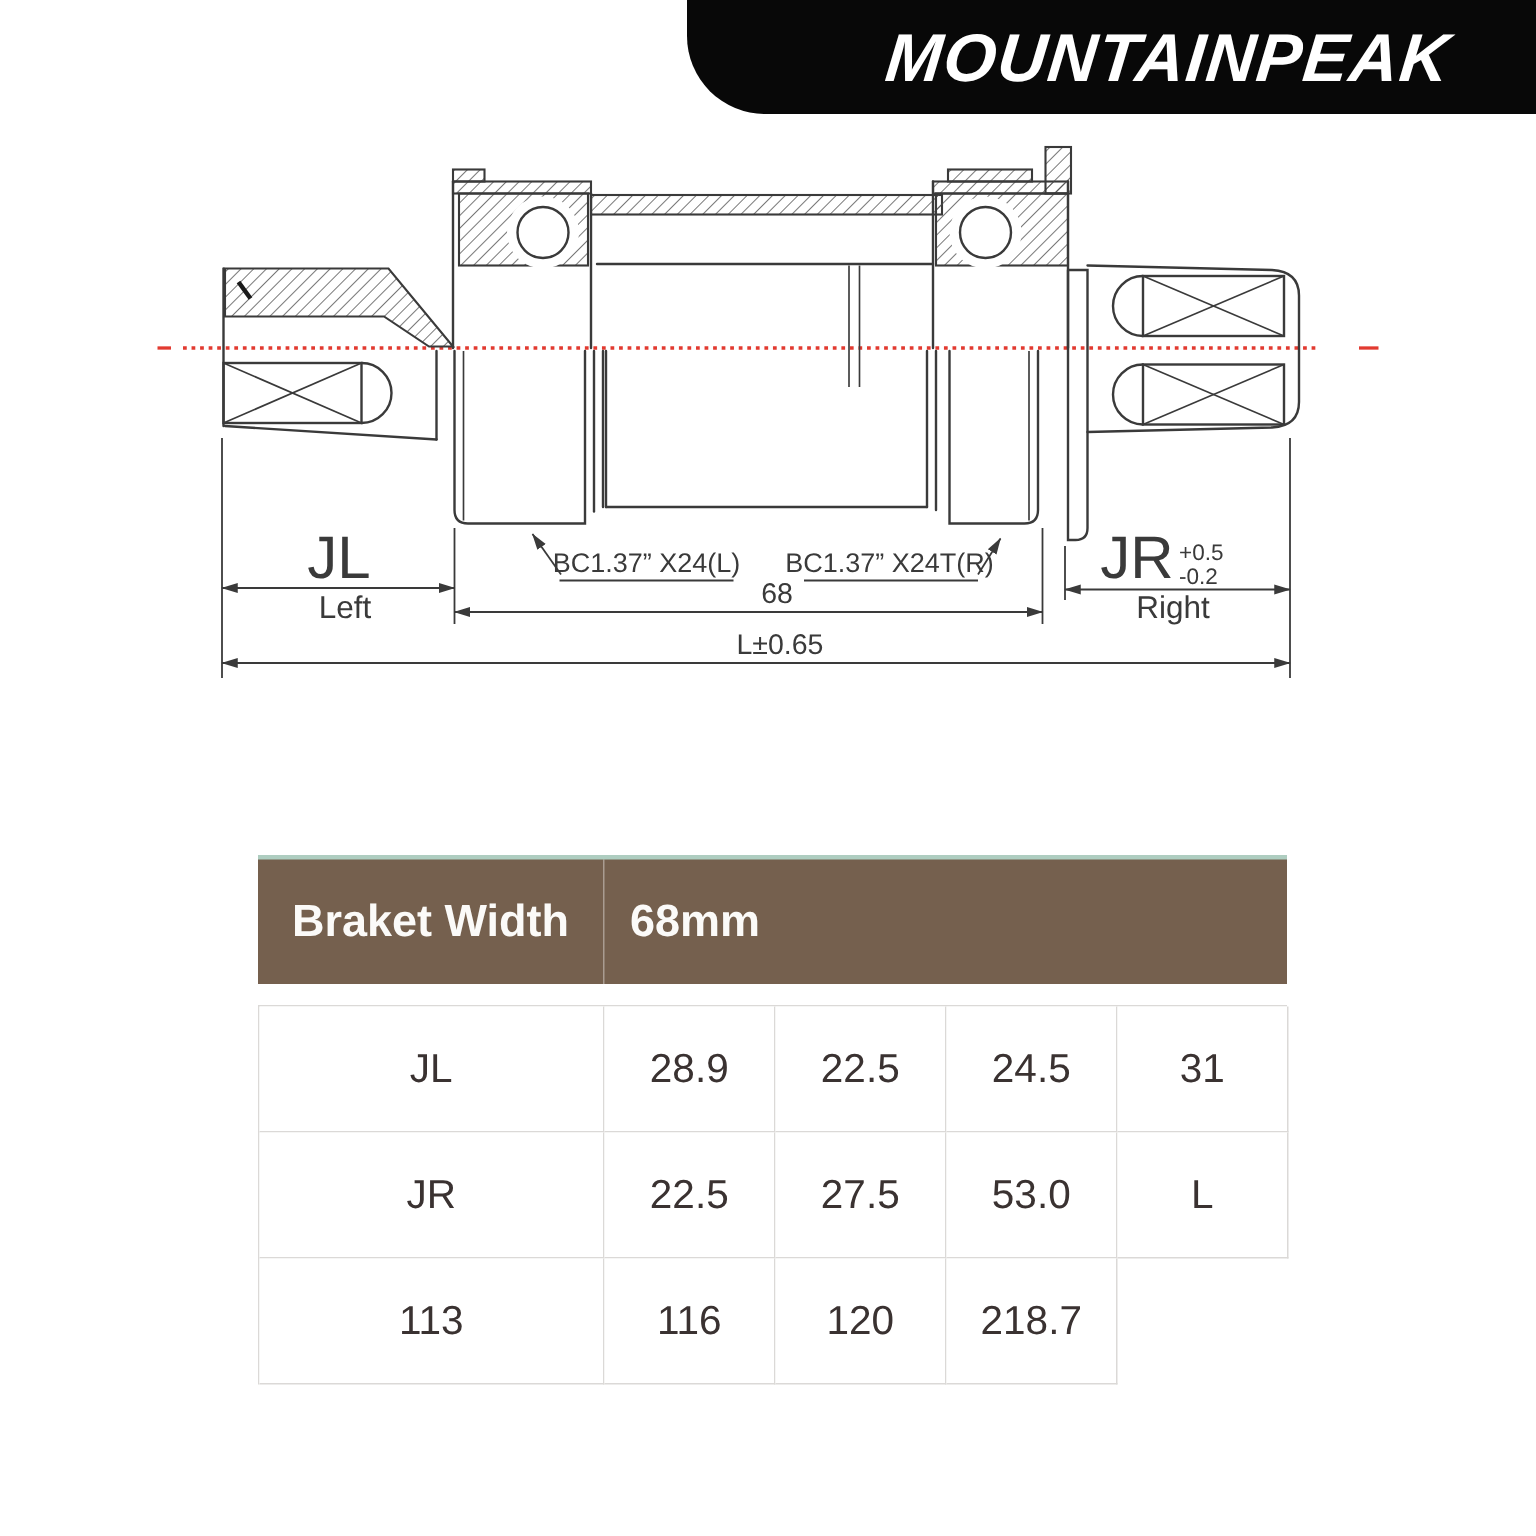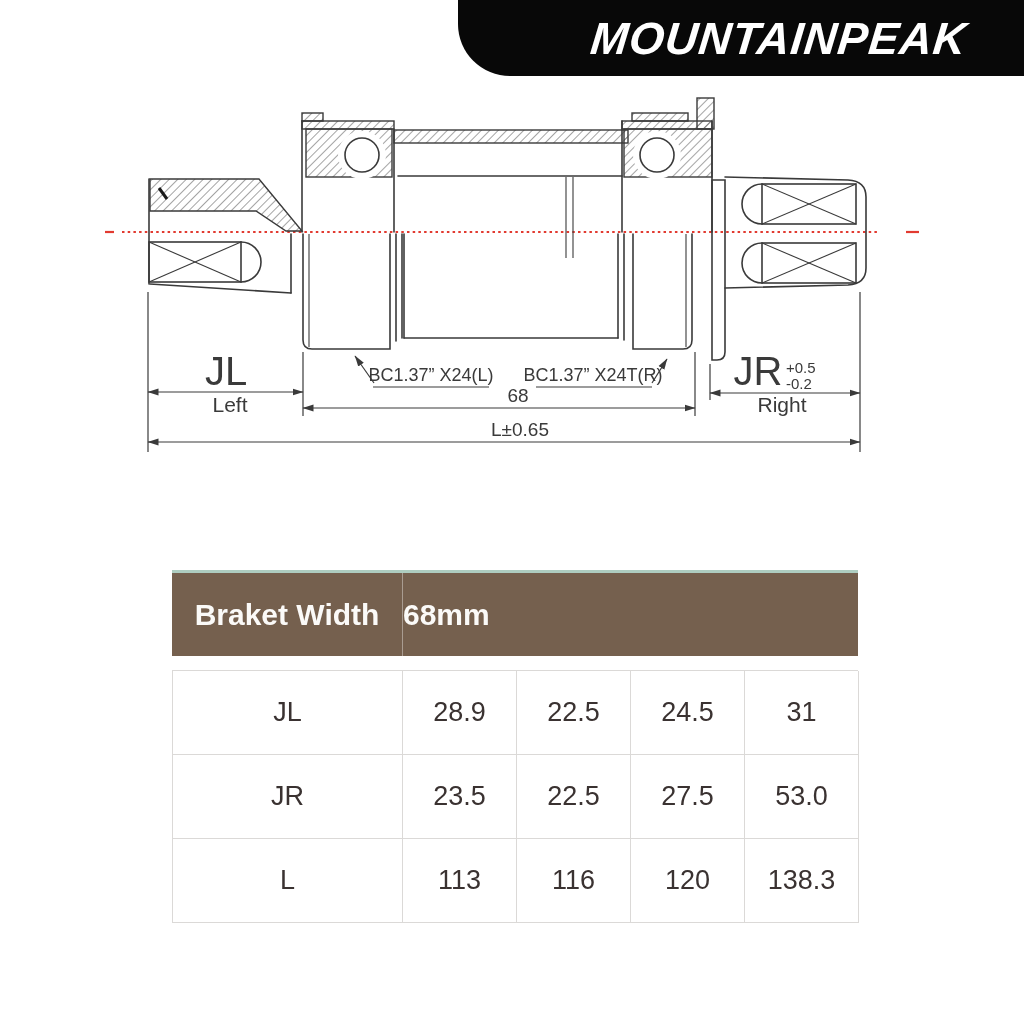--- a/index.html
+++ b/index.html
@@ -28,21 +28,21 @@
   .t-big{font-size:40px;}
   .t-mid{font-size:21px;}
   .t-sm{font-size:19px;}
   .t-lbl{font-size:18px;}
   .t-tol{font-size:15px;}
   
   .spec-table{position:absolute;left:172px;top:570px;width:686px;}
   .spec-header{
     box-sizing:border-box;height:86px;display:flex;align-items:center;
     background:#75604e;border-top:3px solid #aecdc0;
-    color:#fbfaf8;font-weight:bold;font-size:30px;
+    color:#fbfaf8;font-weight:bold;font-size:30px;gap:17px;
   }
   .spec-header .h-label{
     width:230px;text-align:center;
     border-right:1px solid rgba(255,255,255,0.38);
     align-self:stretch;display:flex;align-items:center;justify-content:center;
   }
   .spec-header .h-value{flex:1;text-align:left;}
   .spec-body{
     margin-top:14px;display:grid;grid-template-columns:230px repeat(4,114px);
     border-top:1px solid #dbd9d7;border-left:1px solid #dbd9d7;
@@ -186,25 +186,24 @@
       <div class="h-label">Braket Width</div>
       <div class="h-value">68mm</div>
     </div>
     <div class="spec-body">
       <div class="cell">JL</div>
       <div class="cell">28.9</div>
       <div class="cell">22.5</div>
       <div class="cell">24.5</div>
       <div class="cell">31</div>
       <div class="cell">JR</div>
-      <div class="cell">23.5</div>
       <div class="cell">22.5</div>
       <div class="cell">27.5</div>
       <div class="cell">53.0</div>
       <div class="cell">L</div>
       <div class="cell">113</div>
       <div class="cell">116</div>
       <div class="cell">120</div>
-      <div class="cell">138.3</div>
+      <div class="cell">218.7</div>
     </div>
   </div>
 
 </div>
 
 </body></html>

